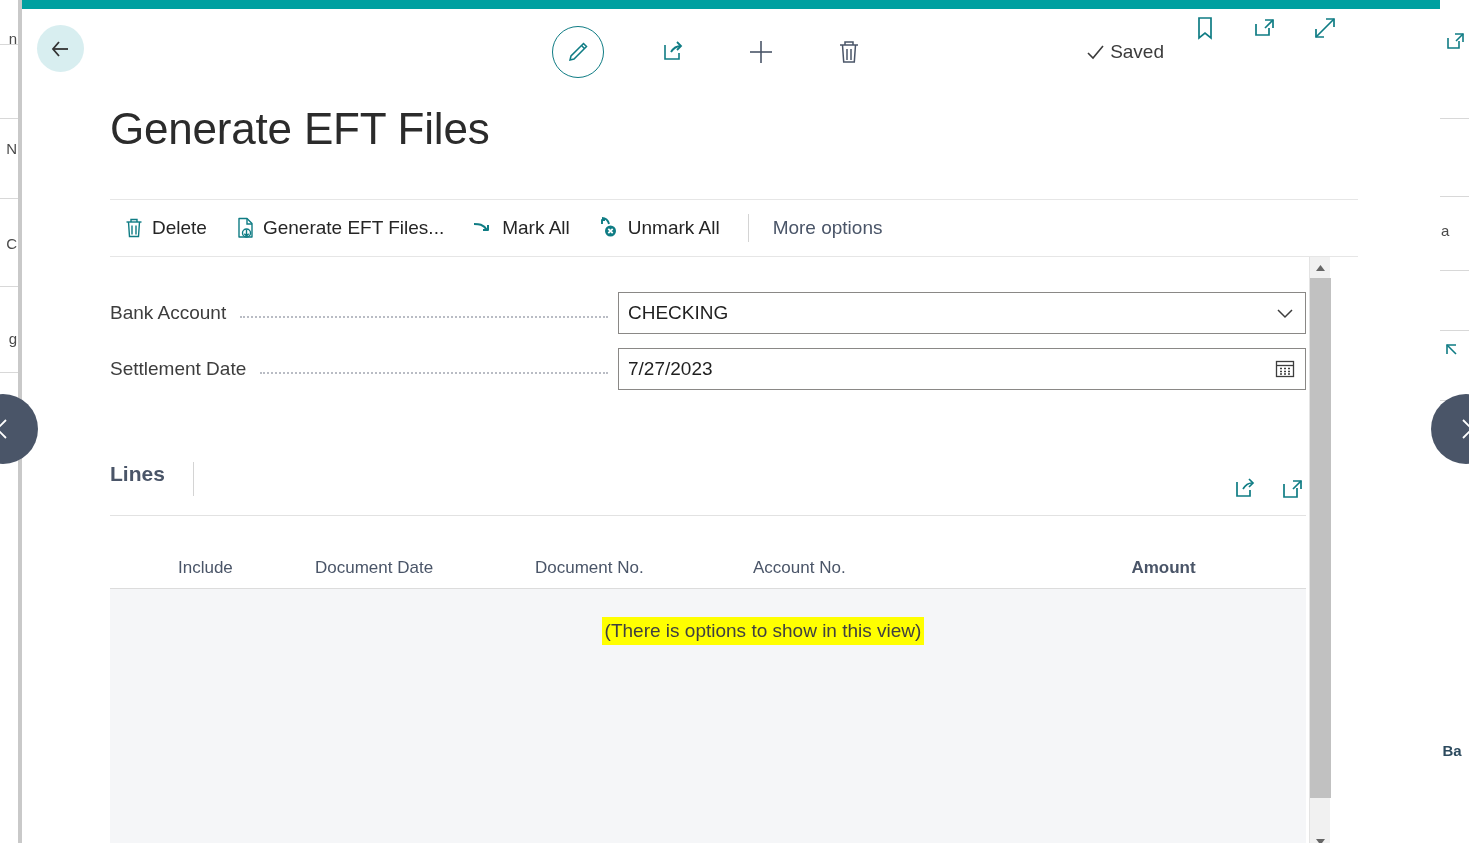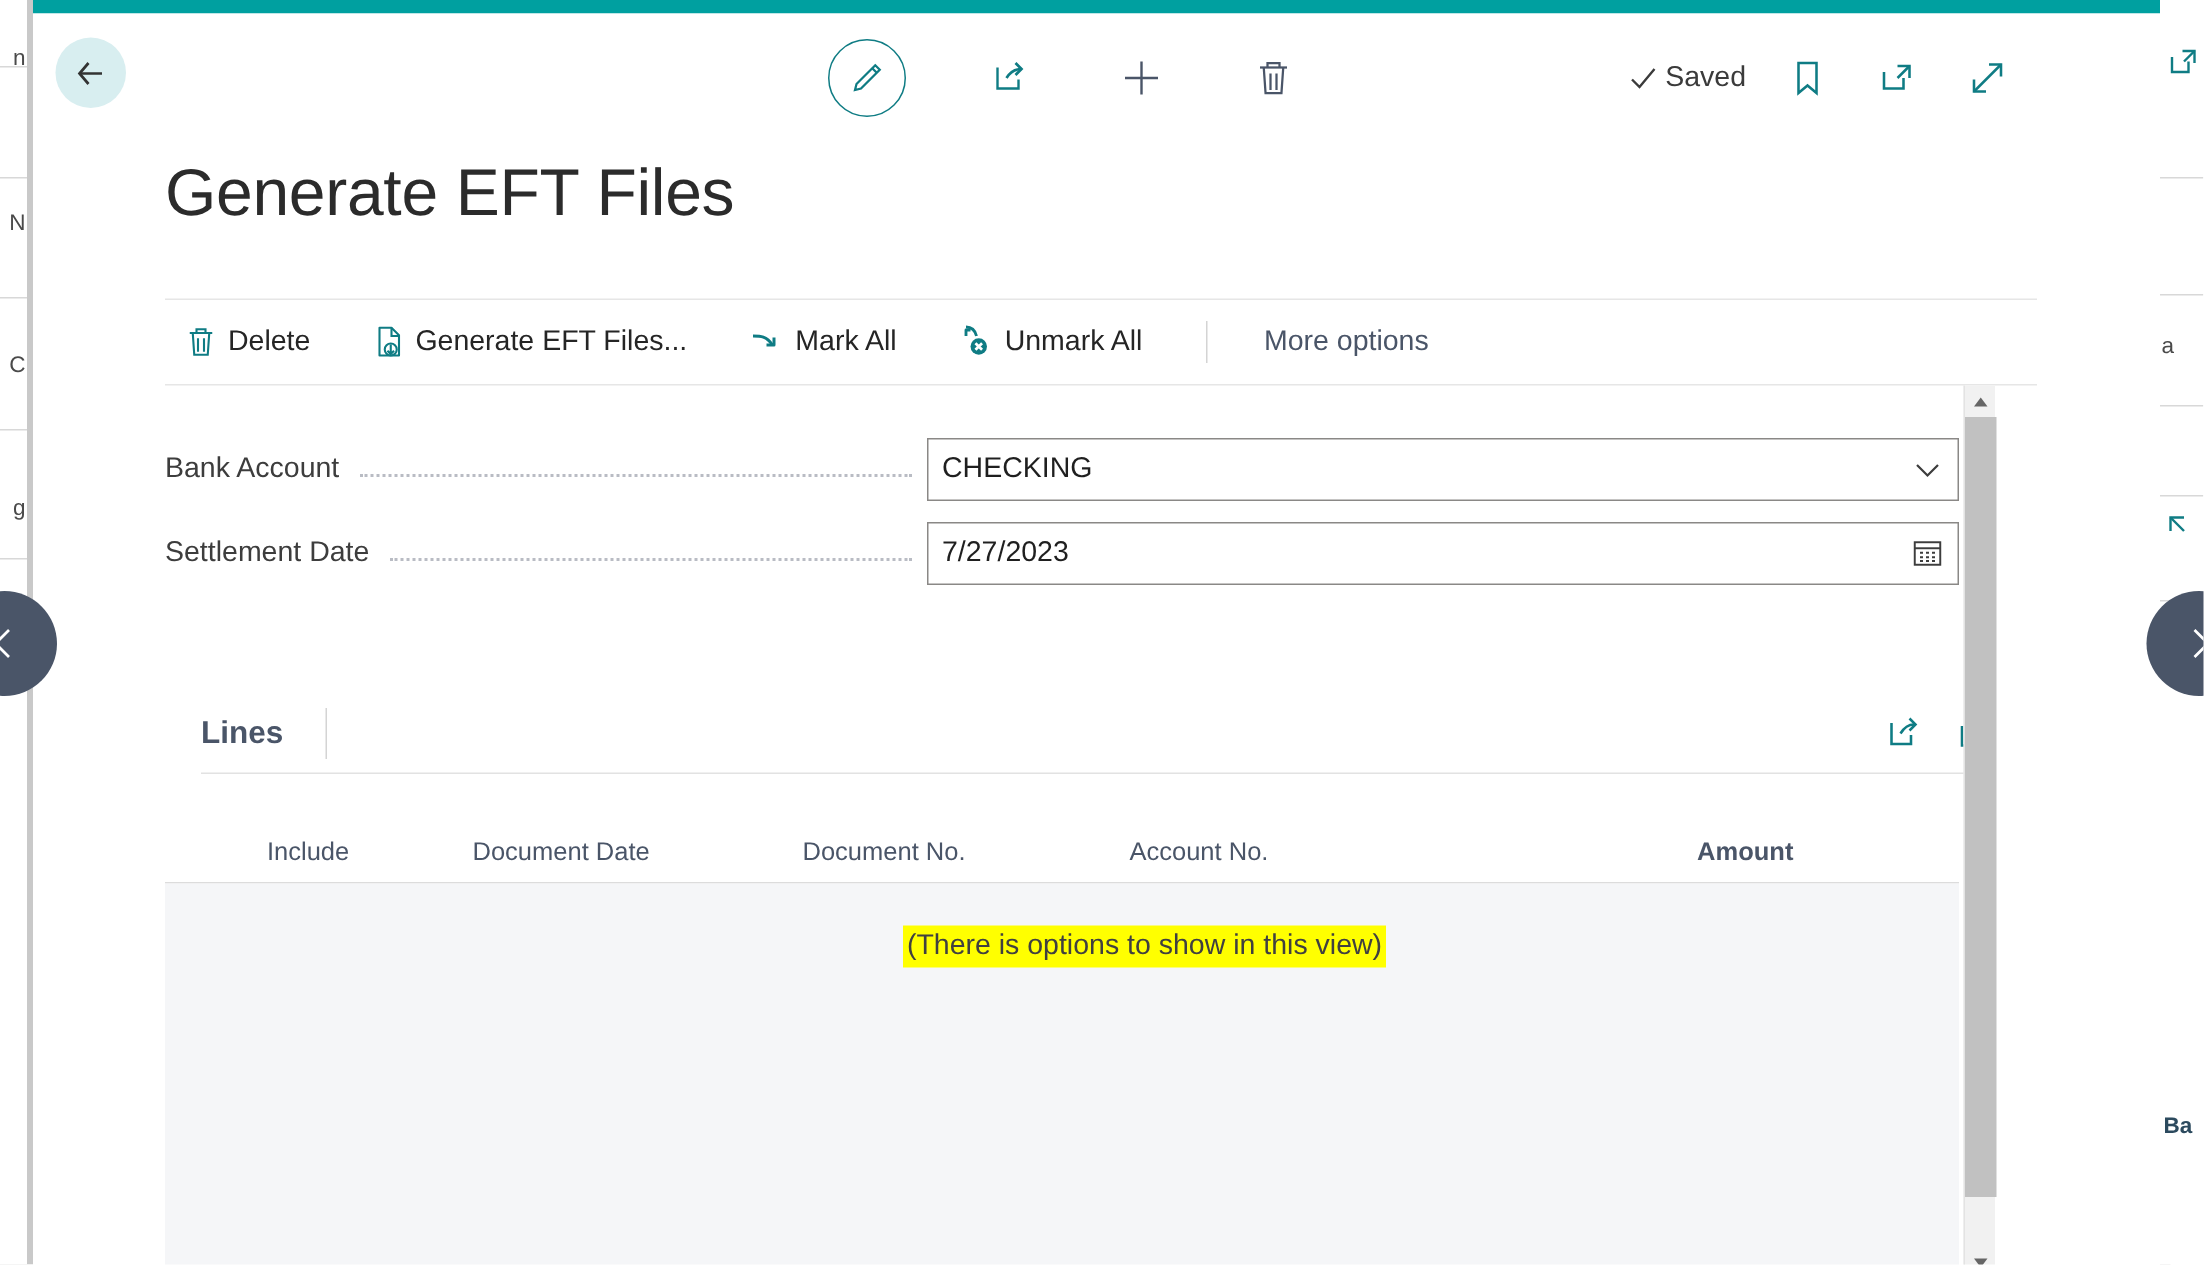--- a/index.html
+++ b/index.html
@@ -57,39 +57,39 @@
 
   .cmd-center { position: absolute; top: 0; left: 530px; height: 86px; display: flex; align-items: center; gap: 50px; }
   .cmd-ico {
     background: none; border: none; cursor: pointer; padding: 0;
     display: flex; align-items: center; justify-content: center;
     width: 38px; height: 38px;
   }
   .cmd-ico.edit-ring {
     width: 52px; height: 52px; border: 1.5px solid #0f7c84; border-radius: 50%;
   }
-  .cmd-right { position: absolute; top: 0; right: 96px; height: 86px; display: flex; align-items: center; gap: 22px; }
+  .cmd-right { position: absolute; top: 0; right: 96px; height: 86px; display: flex; gap: 22px; }
   .saved {
     display: flex; align-items: center; gap: 5px;
     font-size: 19px; color: #3b3b3b; cursor: default;
   }
   .saved svg { display: block; }
 
   
   .page-title {
     position: absolute; top: 95px; left: 88px;
     font-size: 44px; font-weight: 300; color: #2b2b2b;
     letter-spacing: -0.2px; line-height: 1.15;
   }
 
   
   .ribbon {
     position: absolute; top: 190px; left: 88px; width: 1248px; height: 58px;
     border-top: 1px solid #e6e6e6; border-bottom: 1px solid #e6e6e6;
-    display: flex; align-items: center; gap: 14px;
+    display: flex; align-items: center; gap: 0;
   }
   .ribbon-btn {
     display: flex; align-items: center; gap: 8px;
     background: none; border: none; cursor: pointer;
     font-size: 19px; color: #252525; padding: 6px 14px;
     white-space: nowrap;
   }
   .ribbon-btn svg { display: block; flex: none; }
   .ribbon-sep { width: 1px; height: 28px; background: #d4d4d4; margin: 0 14px; }
   .ribbon-more {
@@ -117,21 +117,21 @@
   .fctl.readonly input { border: none; background: #ebebeb; }
   .fctl-ico {
     position: absolute; top: 0; right: 1px; width: 40px; height: 42px;
     display: flex; align-items: center; justify-content: center;
     background: none; border: none; cursor: pointer;
   }
 
   
   .lines-head {
     position: absolute; top: 205px; left: 88px; width: 1196px; height: 54px;
-    border-bottom: 1px solid #e2e2e2; display: flex; align-items: center; margin-left: 24px;
+    border-bottom: 1px solid #e2e2e2; display: flex; 
   }
   .lines-title { font-size: 21px; font-weight: bold; color: #4a5568; }
   .lines-vsep { width: 1px; height: 34px; background: #d4d4d4; margin-left: 28px; }
   .lines-actions { margin-left: auto; display: flex; align-items: center; gap: 22px; }
   .lines-actions button { background: none; border: none; cursor: pointer; padding: 0; display: flex; }
 
   
   .grid { position: absolute; top: 288px; left: 88px; width: 1196px; height: 300px; }
   .grid-head {
     display: flex; align-items: flex-end; height: 44px;

